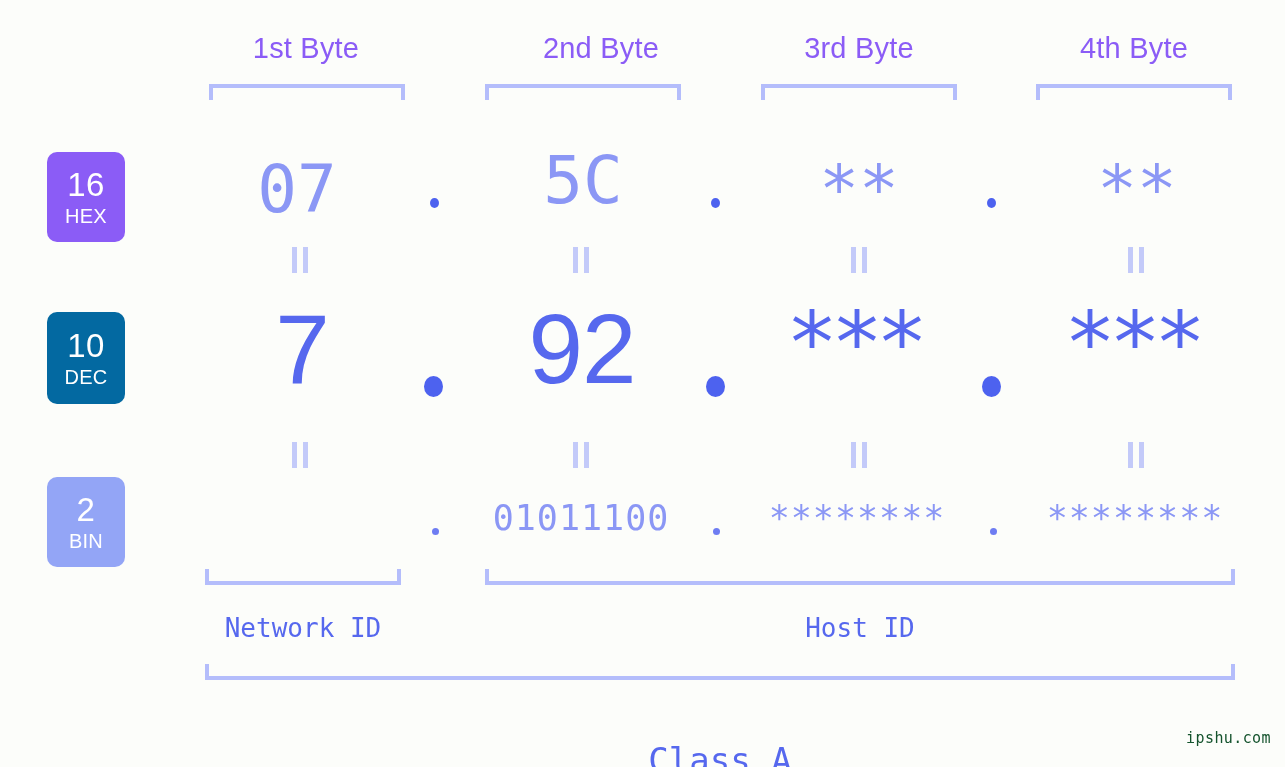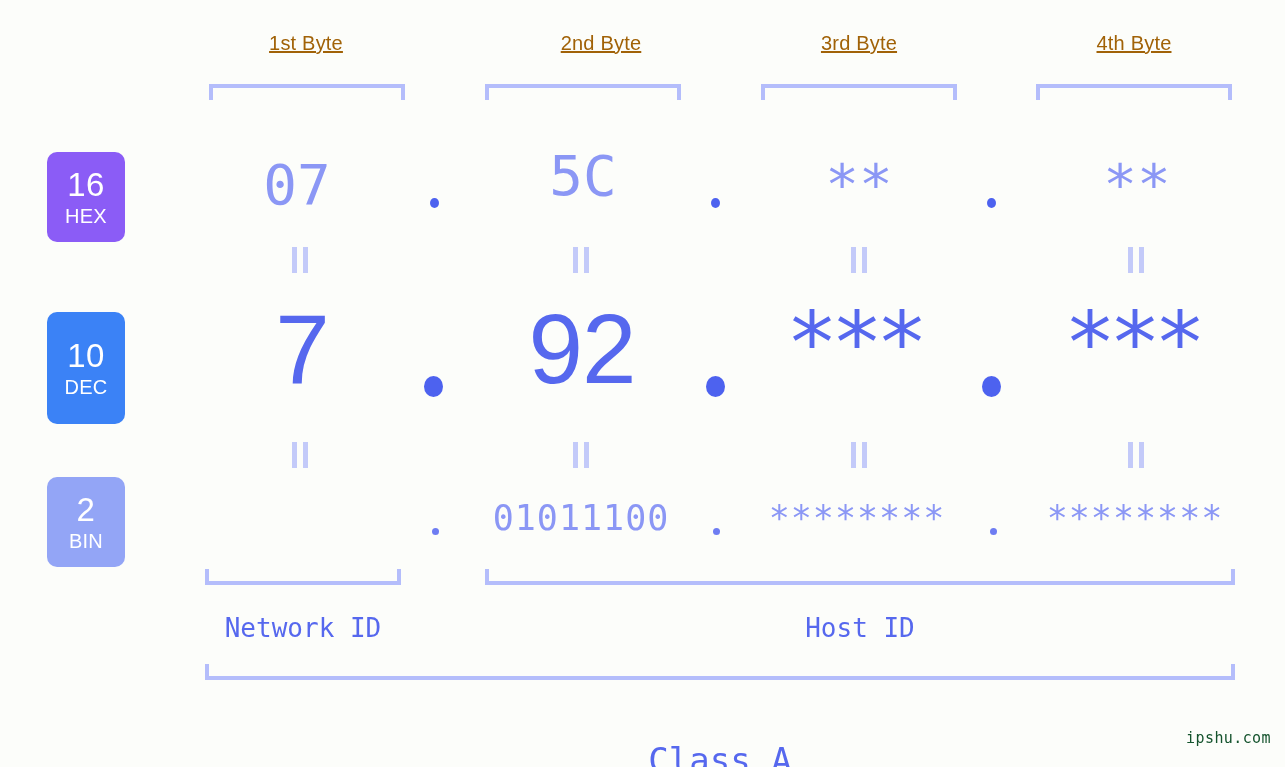--- a/index.html
+++ b/index.html
@@ -21,25 +21,24 @@
     inset: 0;
   }
 
   
   .byte-label {
     position: absolute;
     top: 32px;
     width: 220px;
     text-align: center;
     font-family: "Liberation Sans", sans-serif;
-    font-size: 20px;
-    color: #a16207;
+    font-size: 29px;
+    color: #8b5cf6;
     letter-spacing: 0.2px;
     white-space: nowrap;
-    text-decoration: underline;
   }
 
   
   .bracket-top {
     position: absolute;
     top: 84px;
     height: 16px;
     border-top: 4px solid #b4bdfb;
     border-left: 4px solid #b4bdfb;
     border-right: 4px solid #b4bdfb;
@@ -84,21 +83,21 @@
   
   .cell {
     position: absolute;
     width: 240px;
     text-align: center;
     white-space: nowrap;
   }
 
   .hex-val {
     font-family: "DejaVu Sans Mono", monospace;
-    font-size: 56px;
+    font-size: 66px;
     color: #8b97f5;
     line-height: 1;
   }
   .dec-val {
     font-family: "Liberation Sans", sans-serif;
     font-size: 98px;
     color: #5668ee;
     line-height: 1;
     letter-spacing: -1px;
   }
@@ -184,21 +183,21 @@
 
   <div class="bracket-top" style="left:209px; width:196px;"></div>
   <div class="bracket-top" style="left:485px; width:196px;"></div>
   <div class="bracket-top" style="left:761px; width:196px;"></div>
   <div class="bracket-top" style="left:1036px; width:196px;"></div>
 
   <div class="badge" style="top:152px; height:90px; background:#8b5cf6;">
     <span class="num">16</span>
     <span class="radix">HEX</span>
   </div>
-  <div class="badge" style="top:312px; height:112px; background:#3b82f6;">
+  <div class="badge" style="top:312px; height:92px; background:#0369a1;">
     <span class="num">10</span>
     <span class="radix">DEC</span>
   </div>
   <div class="badge" style="top:477px; height:90px; background:#93a5f6;">
     <span class="num">2</span>
     <span class="radix">BIN</span>
   </div>
 
   <div class="cell hex-val" style="left:177px; top:157px;">07</div>
   <div class="cell hex-val" style="left:463px; top:148px;">5C</div>

